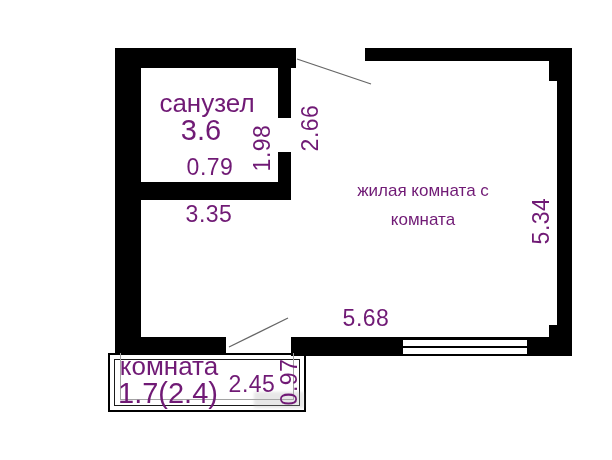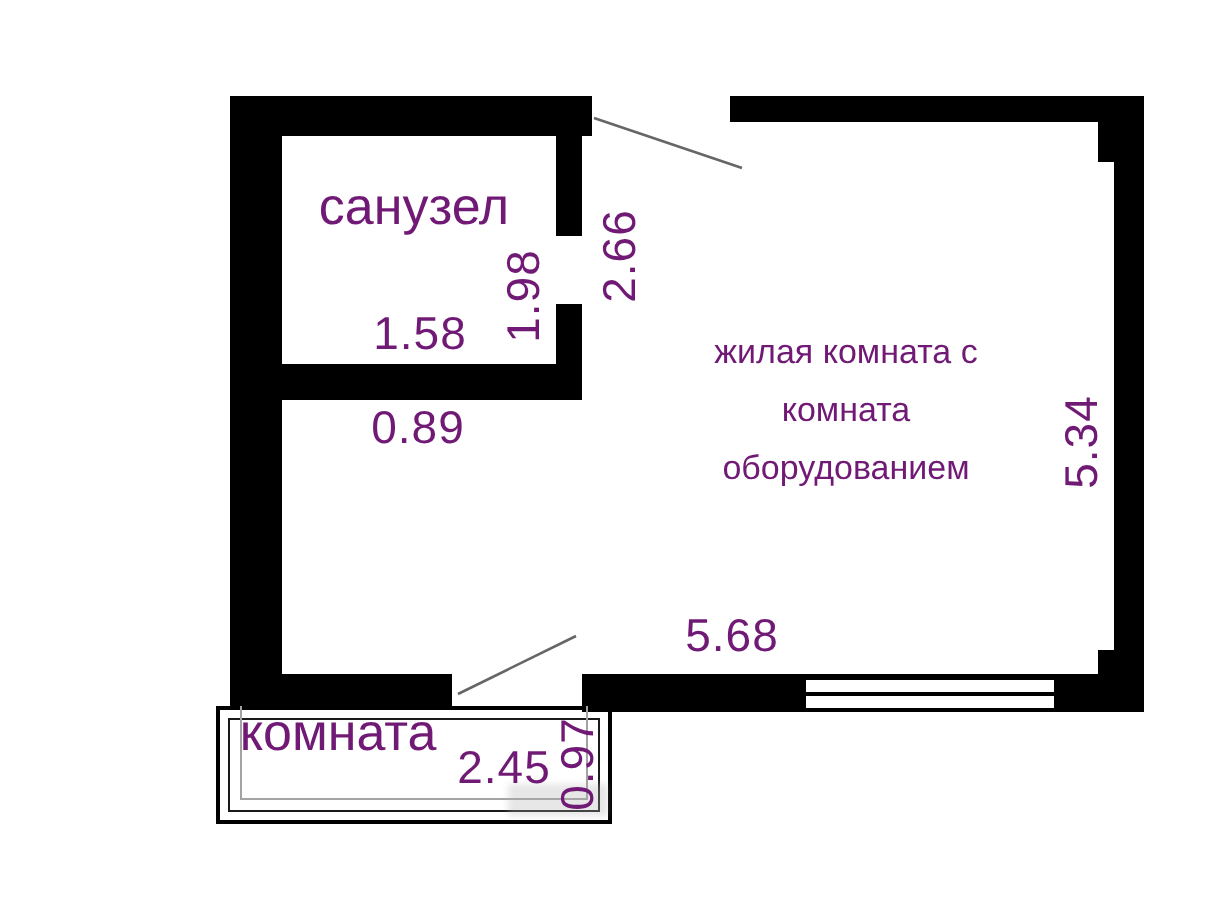--- a/index.html
+++ b/index.html
@@ -57,31 +57,32 @@
   <div class="balcony-mid"></div>
   <div class="balcony-gray"></div>
   <div class="watermark"></div>
 
   <svg class="swing-svg">
     <line x1="259" y1="59" x2="333" y2="84" stroke="#666666" stroke-width="1.3"></line>
     <line x1="191" y1="347" x2="250" y2="318" stroke="#666666" stroke-width="1.3"></line>
   </svg>
 
   <div class="txt room-name" style="left:169px; top:103px;">санузел</div>
-  <div class="txt dim" style="left:172px; top:167px;">1.58</div>
+  <div class="txt area" style="left:163px; top:130px;">3.6</div>
+  <div class="txt dim" style="left:172px; top:167px;">0.79</div>
   <div class="vtxt dim" style="left:224px; top:148px;">1.98</div>
 
   <div class="vtxt dim" style="left:272px; top:128px;">2.66</div>
 
   <div class="living-name">
     <div>жилая комната с</div>
     <div>комната</div>
-    <div>оборудованием</div>
   </div>
   <div class="vtxt dim" style="left:503px; top:221px;">5.34</div>
   <div class="txt dim" style="left:328px; top:318px;">5.68</div>
-  <div class="txt dim" style="left:171px; top:214px;">0.89</div>
+  <div class="txt dim" style="left:171px; top:214px;">3.35</div>
 
   <div class="txt room-name" style="left:131px; top:366px;">комната</div>
+  <div class="txt area" style="left:130px; top:393px;">1.7(2.4)</div>
   <div class="txt dim" style="left:214px; top:384px;">2.45</div>
   <div class="vtxt dim" style="left:251px; top:382px;">0.97</div>
 
 </div>
 
 </body></html>

